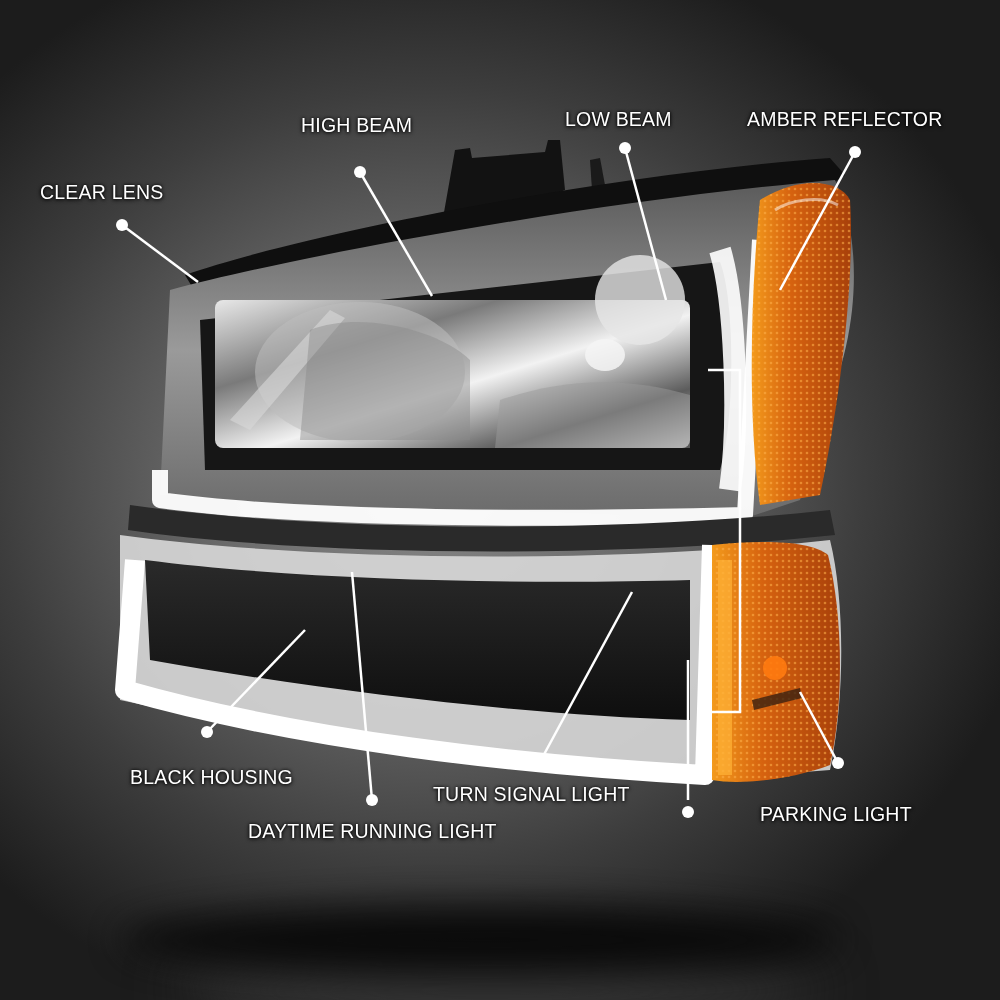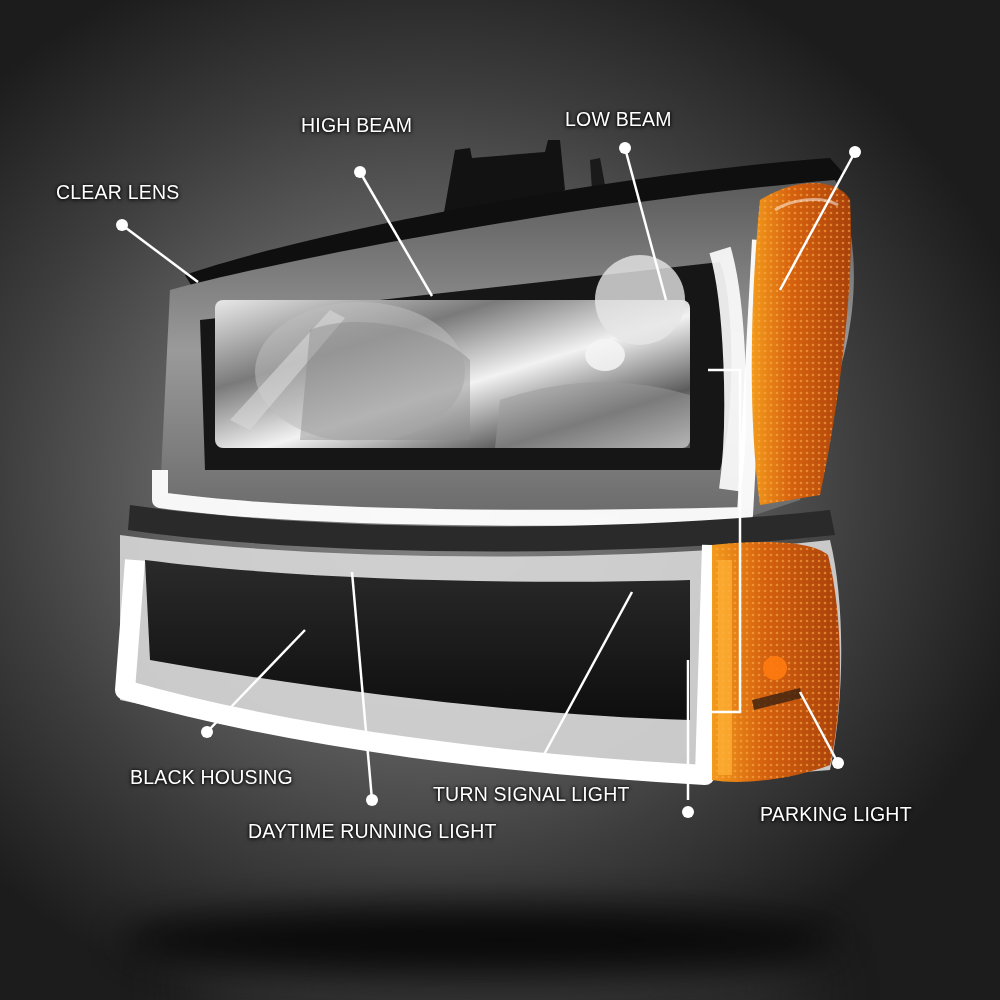--- a/index.html
+++ b/index.html
@@ -118,20 +118,21 @@
       <line x1="372" y1="800" x2="352" y2="572"></line>
         <circle cx="372" cy="800" r="6" stroke="none"></circle>
       <line x1="541" y1="760" x2="632" y2="592"></line>
         <circle cx="541" cy="760" r="6" stroke="none"></circle>
       <circle cx="688" cy="812" r="6" stroke="none"></circle>
       <line x1="838" y1="763" x2="800" y2="692"></line>
         <circle cx="838" cy="763" r="6" stroke="none"></circle>
     </g>
   </svg>
 
-  <div class="label" style="left:56px; top:181px;">CLEAR LENS</div>
+  <div class="label" style="left:40px; top:181px;">CLEAR LENS</div>
   <div class="label" style="left:301px; top:114px;">HIGH BEAM</div>
   <div class="label" style="left:565px; top:108px;">LOW BEAM</div>
+  <div class="label" style="left:747px; top:108px;">AMBER REFLECTOR</div>
   <div class="label" style="left:130px; top:766px;">BLACK HOUSING</div>
   <div class="label" style="left:248px; top:820px;">DAYTIME RUNNING LIGHT</div>
   <div class="label" style="left:433px; top:783px;">TURN SIGNAL LIGHT</div>
   <div class="label" style="left:760px; top:803px;">PARKING LIGHT</div>
 </div>
 
 </body></html>

